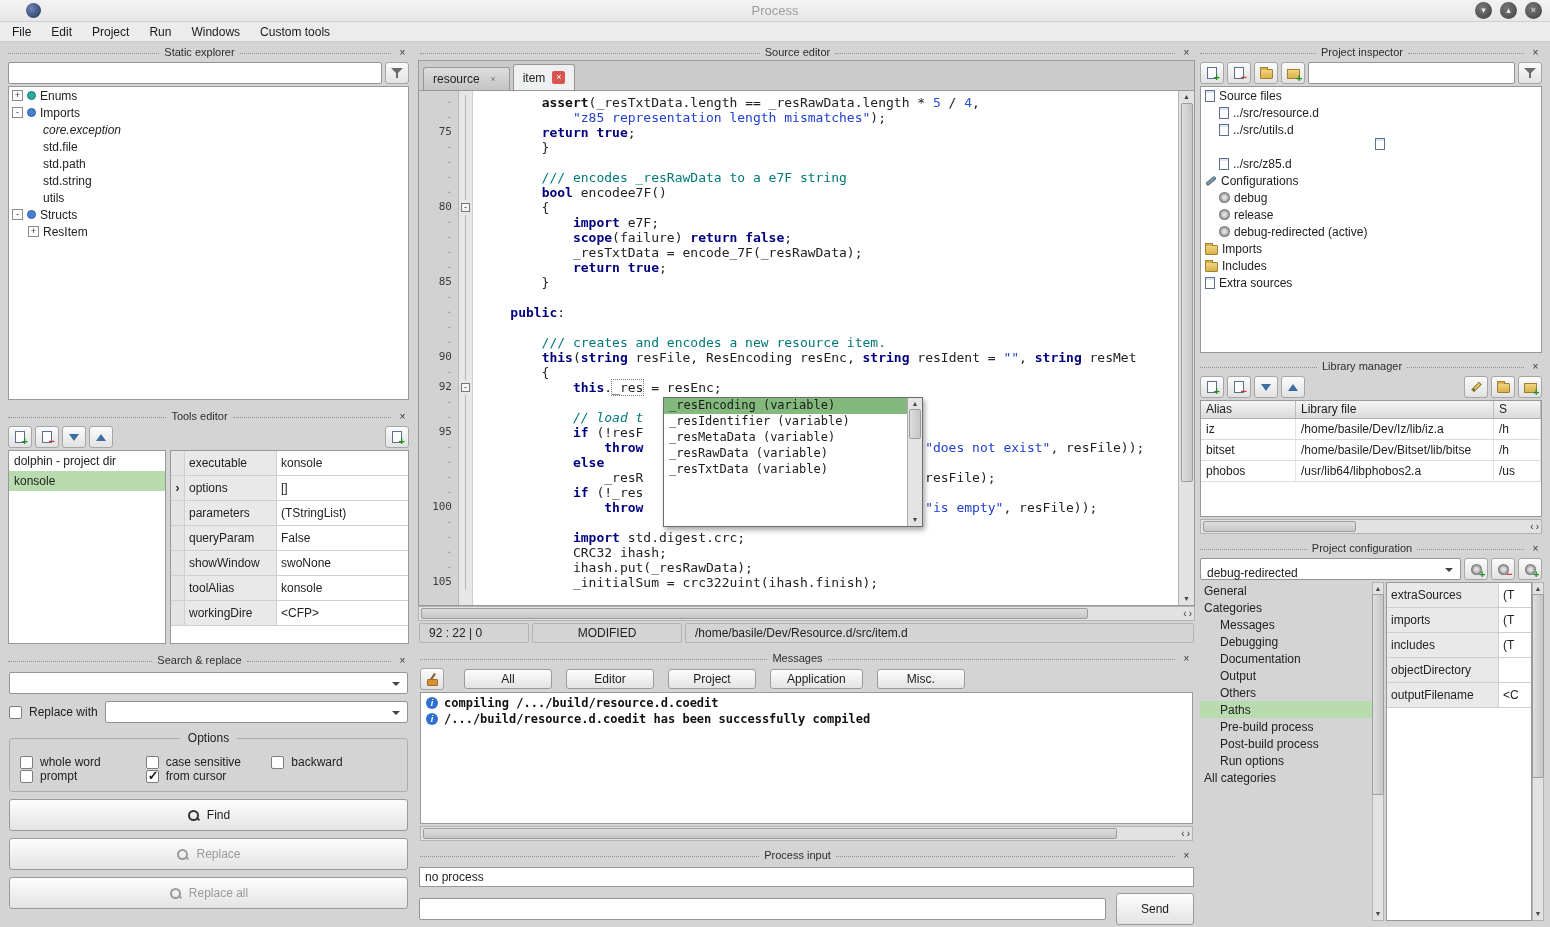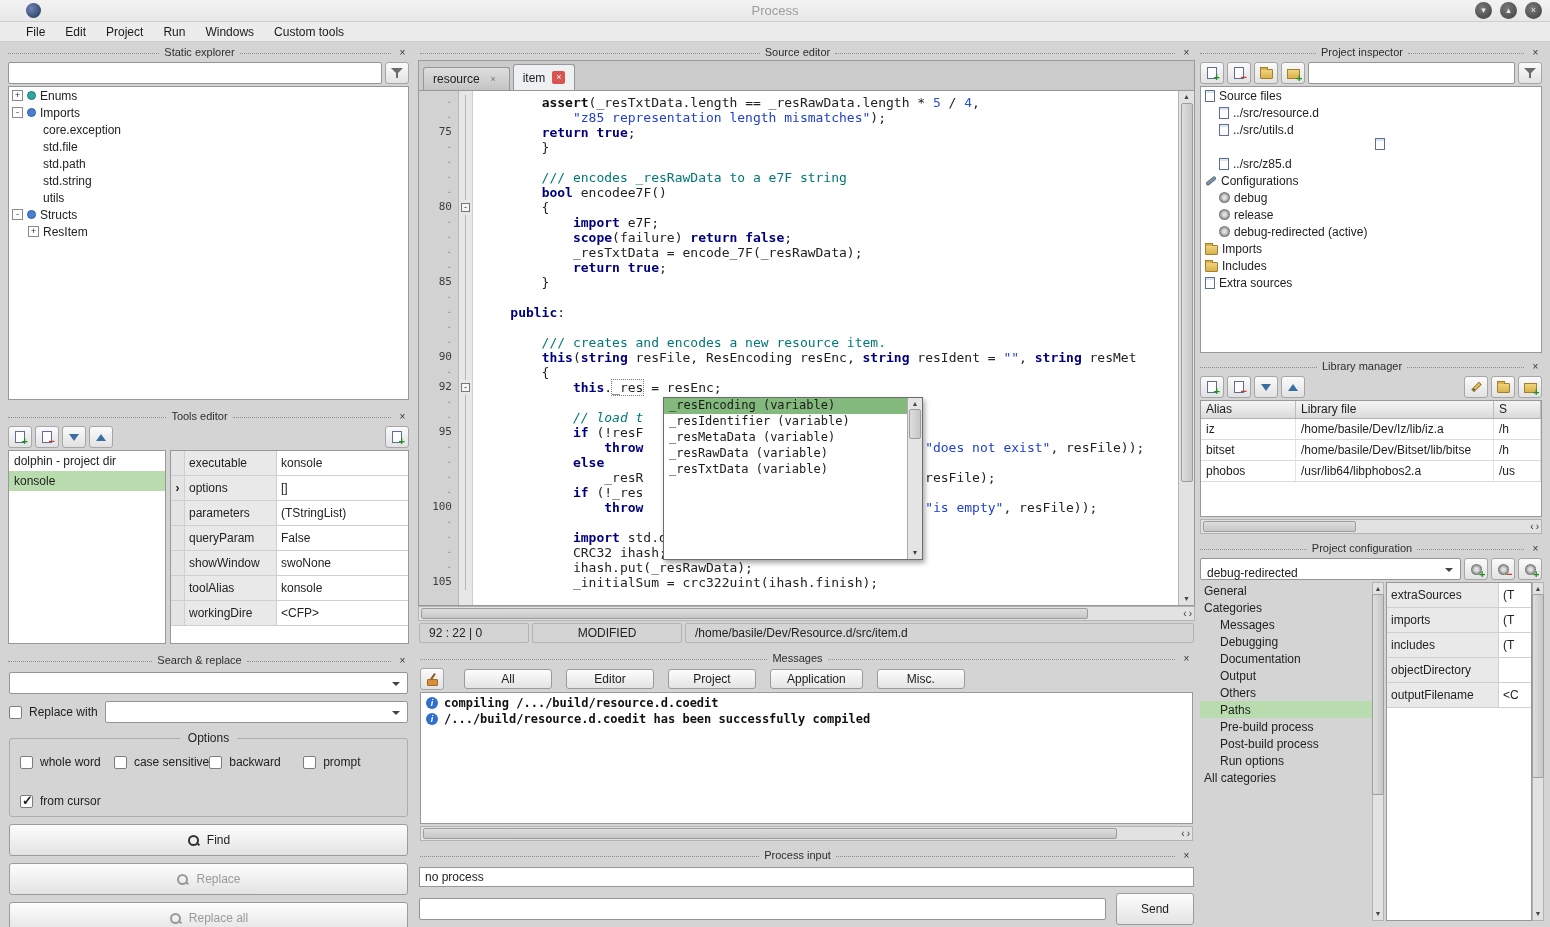--- a/index.html
+++ b/index.html
@@ -6,21 +6,21 @@
   html,body{width:1550px;height:927px;overflow:hidden}
   body{background:#d4d4d4;font-family:"Liberation Sans",sans-serif;font-size:12px;color:#222}
   .app{position:relative;width:1550px;height:927px}
 
   
   .titlebar{position:absolute;left:0;top:0;width:100%;height:22px;background:linear-gradient(#f3f3f3,#e7e7e7);border-bottom:1px solid #cfcfcf;display:flex;align-items:center}
   .app-icon{width:15px;height:15px;border-radius:50%;margin-left:26px;background:radial-gradient(circle at 35% 35%,#6d86b8,#20304f)}
   .win-title{position:absolute;left:0;right:0;text-align:center;color:#9d9d9d;font-size:13px;pointer-events:none}
   .winbtns{position:absolute;right:8px;top:2px;display:flex;gap:8px}
   .wbtn{width:17px;height:17px;border-radius:50%;background:radial-gradient(circle at 40% 35%,#787878,#3f3f3f);color:#e8e8e8;font-size:9px;line-height:17px;text-align:center}
-  .menubar{position:absolute;left:0;top:22px;width:100%;height:20px;background:#ececec;display:flex;align-items:center;padding-left:16px;border-bottom:1px solid #cdcdcd}
+  .menubar{position:absolute;left:0;top:22px;width:100%;height:20px;background:#ececec;display:flex;align-items:center;padding-left:2px;border-bottom:1px solid #cdcdcd}
   .menu-item{padding:2px 10px;font-size:12px;color:#1a1a1a}
 
   
   .panel{position:absolute;display:flex;flex-direction:column}
   .phead{height:16px;display:flex;align-items:center;gap:5px;padding:0 2px;flex:none}
   .phead .pline{flex:1;border-top:1px dotted #8f8f8f;margin-top:2px}
   .phead .ptitle{font-size:11px;color:#2e2e2e;white-space:nowrap}
   .phead .pclose{width:13px;height:13px;font-size:10px;line-height:12px;text-align:center;color:#333;border:1px solid transparent}
   .toolrow{height:26px;display:flex;align-items:center;gap:3px;padding:2px;flex:none}
   .tbtn{width:24px;height:22px;display:flex;align-items:center;justify-content:center;background:linear-gradient(#fbfbfb,#e2e2e2);border:1px solid #a6a6a6;border-radius:3px}
@@ -42,21 +42,21 @@
   .expander{width:11px;height:11px;border:1px solid #8a8a8a;background:#fff;font-size:9px;line-height:9px;text-align:center;color:#333;flex:none}
   .pgrid{background:#fff;border:1px solid #989898;overflow:hidden;font-size:12px}
   .prow{display:flex;height:25px;border-bottom:1px solid #cfcfcf}
   .pmark{width:14px;border-right:1px solid #cfcfcf;background:#e4e4e4;text-align:center;line-height:24px;color:#222;flex:none}
   .pmark.on::after{content:"›";font-weight:bold}
   .pname{width:92px;padding:0 4px;line-height:24px;border-right:1px solid #cfcfcf;background:#e9e9e9;overflow:hidden;white-space:nowrap;flex:none}
   .pval{flex:1;padding:0 4px;line-height:24px;overflow:hidden;white-space:nowrap;background:#fff}
   .group{border:1px solid #adadad;border-radius:3px;position:relative;padding:14px 6px 6px 6px;margin-top:8px}
   .gtitle{position:absolute;top:-8px;left:0;right:0;text-align:center;font-size:12px;color:#222}
   .gtitle span{background:#d4d4d4;padding:0 8px}
-  .opt-grid{display:grid;grid-template-columns:1fr 1fr 1fr 1fr;row-gap:25px;padding:2px 4px}
+  .opt-grid{display:grid;grid-template-columns:1fr 1fr 1fr;row-gap:0;padding:2px 4px}
   .opt{display:flex;align-items:center;gap:7px}
 
   
   .hscroll{height:15px;background:#e2e2e2;border:1px solid #b3b3b3;display:flex;align-items:center;flex:none}
   .hthumb{height:11px;background:linear-gradient(#dedede,#c6c6c6);border:1px solid #9d9d9d;border-radius:2px;margin:0 2px}
   .harrows{margin-left:auto;display:flex;gap:2px;padding-right:2px;color:#333;font-size:10px}
   .vscroll{position:absolute;right:0;top:0;bottom:0;width:16px;background:#e2e2e2;border-left:1px solid #b3b3b3;display:flex;flex-direction:column;align-items:center;padding:1px}
   .vsar{font-size:7px;color:#444;line-height:10px}
   .vthumb{width:12px;background:linear-gradient(90deg,#dedede,#c6c6c6);border:1px solid #9d9d9d;border-radius:2px;flex:none}
   .vsbar{width:12px;background:#e2e2e2;border:1px solid #b3b3b3;display:flex;flex-direction:column;align-items:center;padding:1px;flex:none}
@@ -112,21 +112,21 @@
   .frow .fbox{position:absolute;left:2px;top:3px;width:9px;height:9px;background:#f6f6f6;border:1px solid #777;font-size:9px;line-height:7px;text-align:center;color:#333}
   .code{flex:1;padding:4px 0 0 6px;font:13px "DejaVu Sans Mono",monospace;white-space:pre;overflow:hidden;margin-right:16px}
   .cl{height:15px;line-height:15px}
   .tk{color:#00007f;font-weight:bold}
   .tb{font-weight:bold;color:#101010}
   .ts{color:#2140cf}
   .tc{color:#007878}
   .tci{color:#007878;font-style:italic}
   .tn{color:#2a52cc}
   .tu{outline:1px dotted #777}
-  .popup{position:absolute;left:244px;top:306px;width:260px;height:163px;background:#fff;border:1px solid #6d6d6d;box-shadow:2px 3px 5px rgba(0,0,0,.35);display:flex}
+  .popup{position:absolute;left:244px;top:306px;width:260px;height:130px;background:#fff;border:1px solid #6d6d6d;box-shadow:2px 3px 5px rgba(0,0,0,.35);display:flex}
   .pitems{flex:1;overflow:hidden}
   .pitem{height:16px;line-height:16px;font:12px "DejaVu Sans Mono",monospace;padding-left:5px;white-space:nowrap;color:#1a1a1a}
   .pitem.selected{background:#84b97e}
   .pscroll{width:15px;background:#e4e4e4;border-left:1px solid #ababab;display:flex;flex-direction:column;align-items:center;padding:1px}
   .statusbar{height:24px;display:flex;gap:3px;padding:2px 1px;flex:none}
   .scell{border:1px solid #b4b4b4;border-radius:2px;display:flex;align-items:center;padding:0 9px;font-size:12px;white-space:nowrap;overflow:hidden}
 
   
   .filterbtn{height:20px;min-width:88px;padding:0 16px}
   .msglist{flex:1;background:#fff;border:1px solid #989898;overflow:hidden;padding:2px 0}
@@ -192,21 +192,21 @@
           <span class="ic ic-dot-teal"></span>
           <span>Enums</span>
         </div>
 
         <div class="trow" style="padding-left: 3px;">
           <span class="expander">-</span>
           <span class="ic ic-dot-blue"></span>
           <span>Imports</span>
         </div>
 
-        <div class="trow" style="padding-left: 19px;">
+        <div class="trow" style="padding-left: 19px; font-style: italic;">
           <span class="expander" style="visibility: hidden;"></span>
 
           <span>core.exception</span>
         </div>
 
         <div class="trow" style="padding-left: 19px;">
           <span class="expander" style="visibility: hidden;"></span>
 
           <span>std.file</span>
         </div>

